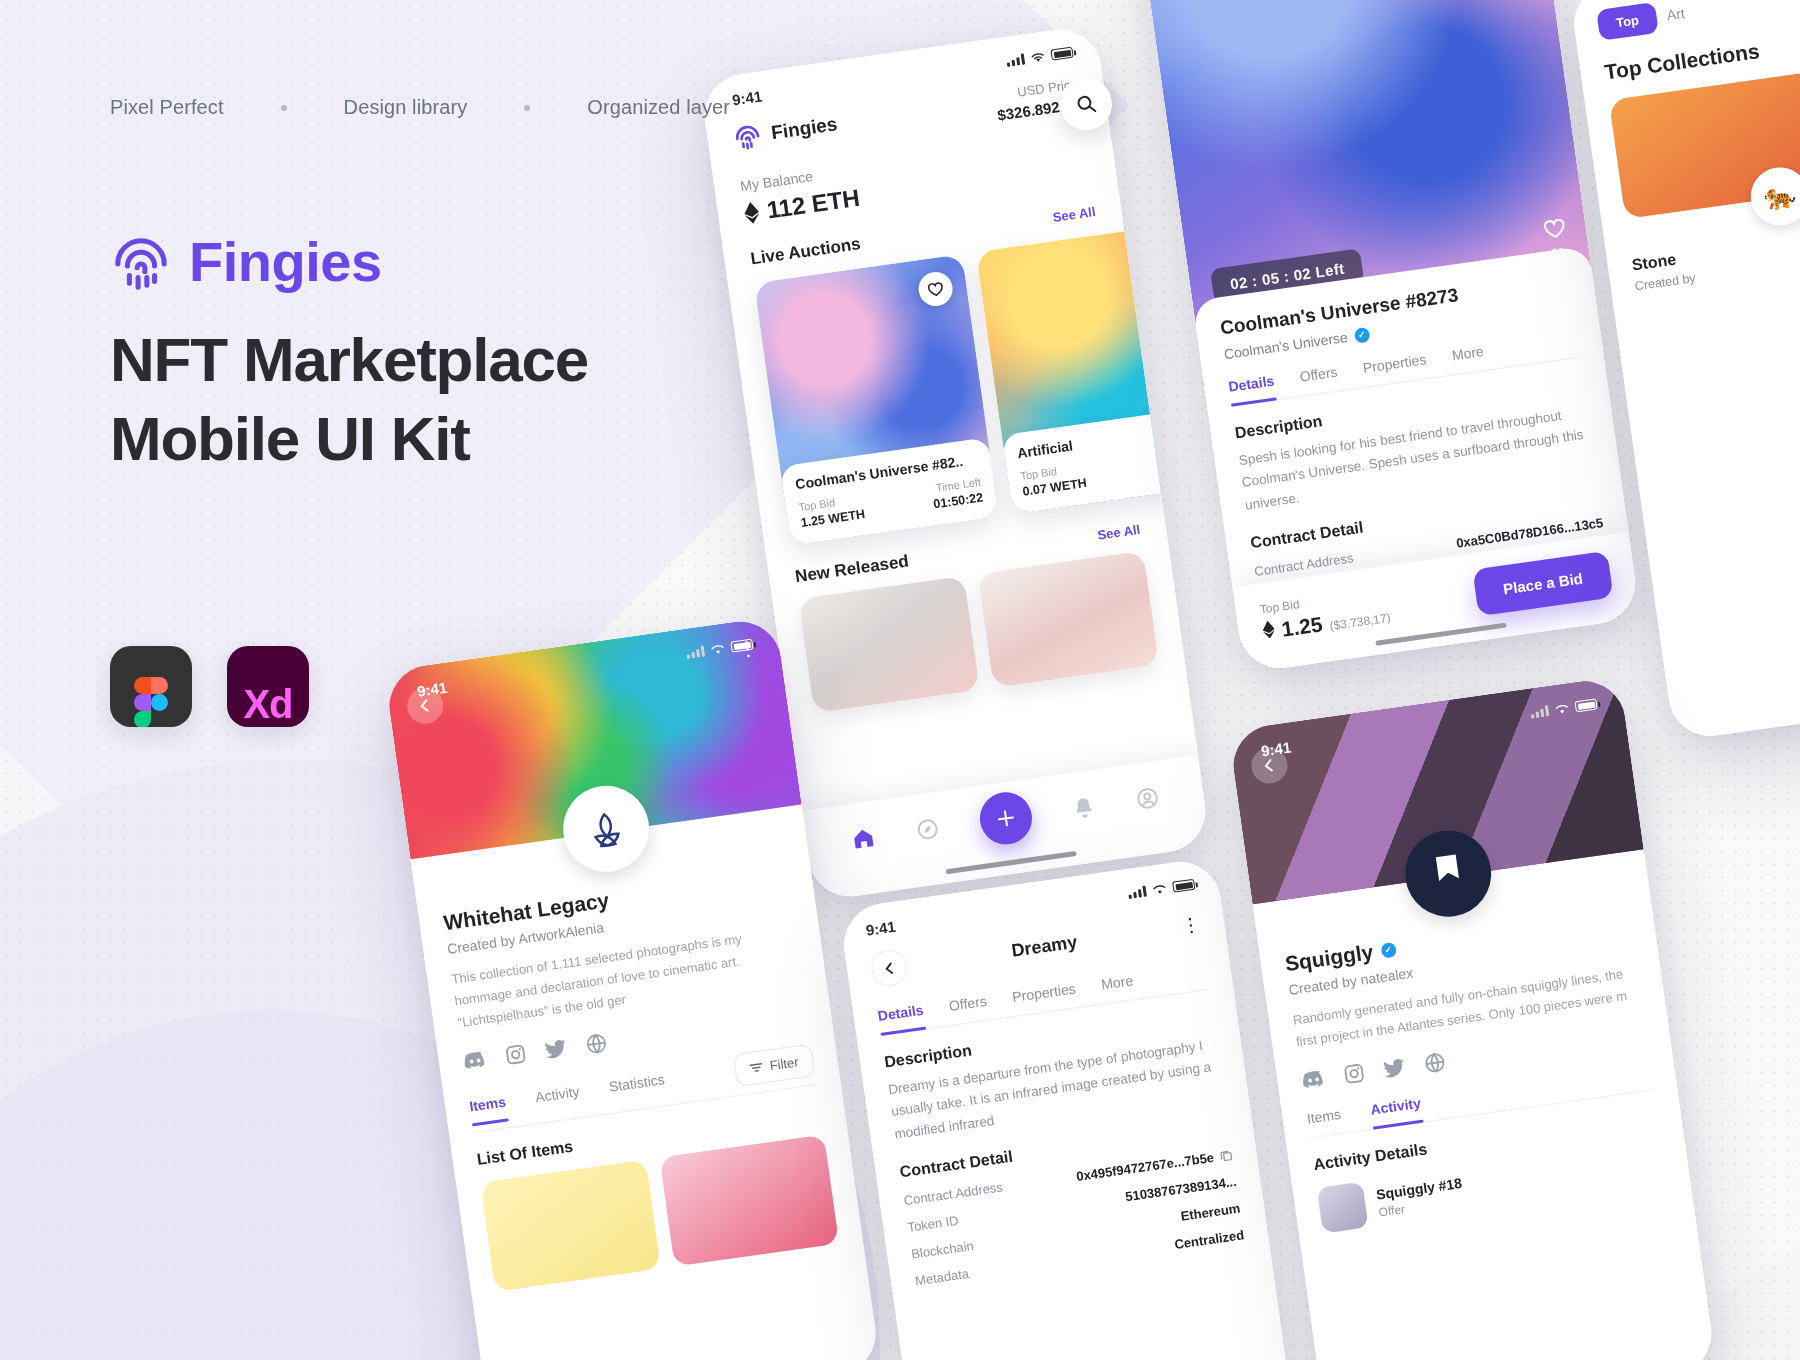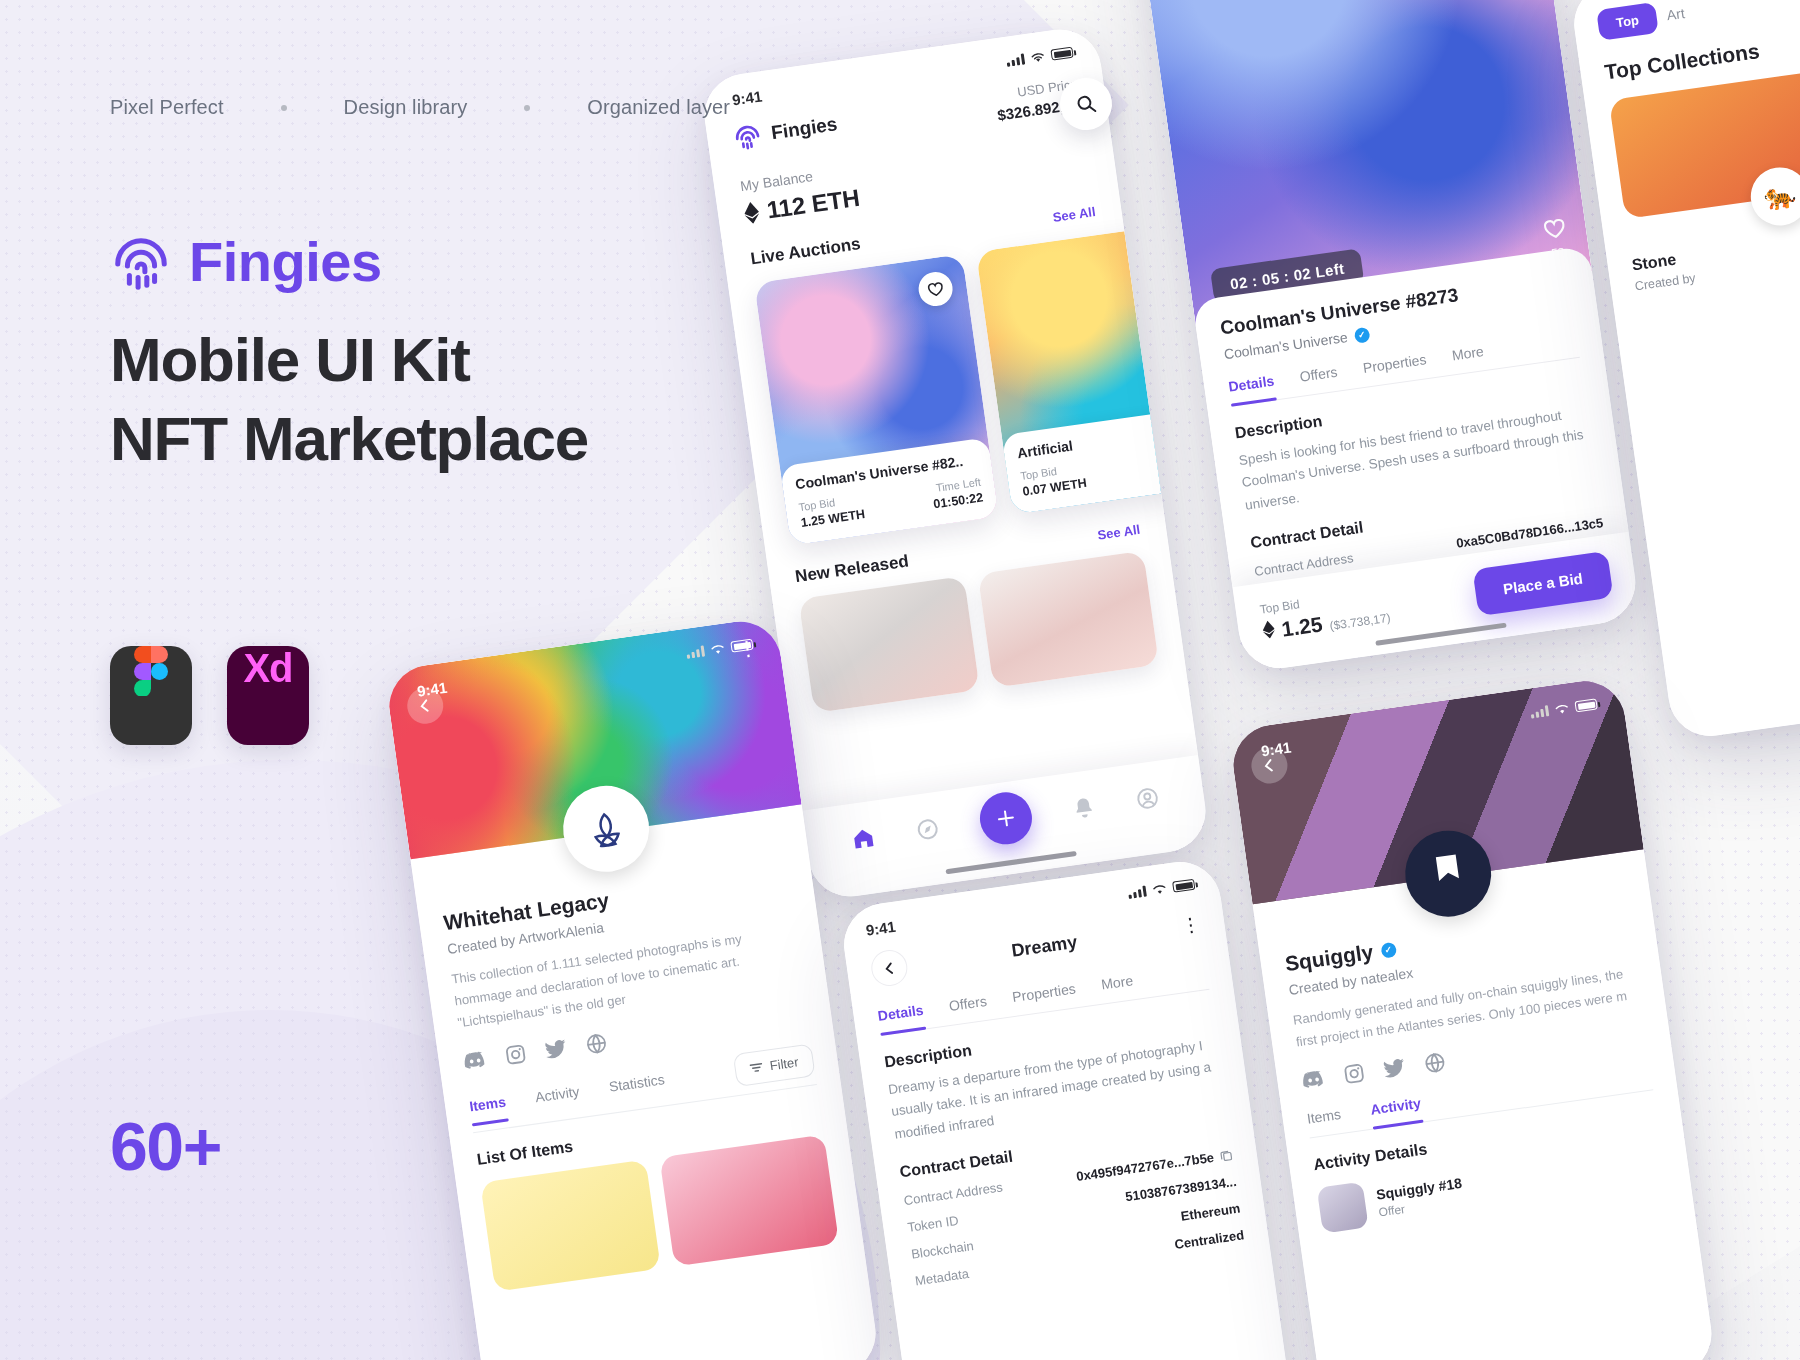--- a/index.html
+++ b/index.html
@@ -40,21 +40,21 @@
   .eyebrow { display: flex; align-items: center; gap: 14px; font-size: 20px; color: #6b7280; letter-spacing: .1px; justify-content: space-between; }
   .eyebrow .dot { width: 6px; height: 6px; border-radius: 50%; background: #b6b9c2; display:inline-block; }
 
   .brand-row { display: flex; align-items: center; gap: 17px; margin-top: 110px; }
   .brand-mark { width: 62px; height: 62px; }
   .brand-name { font-size: 56px; font-weight: 700; color: #6C47E8; letter-spacing: -.5px; }
 
   .headline { margin-top: 26px; font-size: 62px; line-height: 1.28; font-weight: 700; color: #2b2b30; letter-spacing: -1.2px; }
 
   .tool-row { position: absolute; left: 110px; top: 646px; display: flex; gap: 35px; z-index: 40; }
-  .tool-icon { width: 82px; height: 99px; border-radius: 21px; display:flex; align-items:flex-start; justify-content:center; box-shadow: 0 7px 22px rgba(40,30,80,.13); }
+  .tool-icon { width: 82px; height: 81px; border-radius: 21px; display:flex; align-items:flex-end; justify-content:center; box-shadow: 0 7px 22px rgba(40,30,80,.13); }
   .tool-figma { background: #333333; }
   .tool-xd { background: #470137; color:#FF61F6; font-size: 40px; font-weight: 700; letter-spacing:-1px; font-family:"Liberation Sans", sans-serif; }
 
   .stat-block { position: absolute; left: 110px; top: 1112px; z-index: 40; }
   .stat-num { font-size: 68px; font-weight: 700; color: #6C47E8; letter-spacing: -1.5px; line-height: 1; }
   .stat-label { margin-top: 18px; font-size: 36px; color: #61656e; letter-spacing: -.3px; }
 
   
   .phone {
     position: absolute;
@@ -224,42 +224,41 @@
         <path d="M20 46v8"></path>
           <path d="M29 48v10"></path>
           <path d="M38 48v8"></path>
           <path d="M46 46v6"></path>
       </svg>
     </span>
     <span class="brand-name">Fingies</span>
   </div>
 
   <div class="headline">
+    <div>NFT Marketplace</div>
     <div>Mobile UI Kit</div>
-    <div>NFT Marketplace</div>
   </div>
 </div>
 
 <div class="tool-row">
   <div class="tool-icon tool-figma">
     <svg viewBox="0 0 38 56" width="34" height="50">
       <path d="M9.5 0h9.5v19H9.5a9.5 9.5 0 0 1 0-19z" fill="#F24E1E"></path>
       <path d="M19 0h9.5a9.5 9.5 0 0 1 0 19H19V0z" fill="#FF7262"></path>
       <path d="M9.5 19H19v19H9.5a9.5 9.5 0 0 1 0-19z" fill="#A259FF"></path>
       <circle cx="28.5" cy="28.5" r="9.5" fill="#1ABCFE"></circle>
       <path d="M9.5 38H19v9.5A9.5 9.5 0 1 1 9.5 38z" fill="#0ACF83"></path>
     </svg>
   </div>
   <div class="tool-icon tool-xd">
     <span>Xd</span>
   </div>
 </div>
 
 <div class="stat-block">
-  <div class="stat-num">60+</div>
 </div>
 
 <div class="phone" style="left:755px; top:48px; width:400px; height:830px; transform: rotate(-8deg);">
   <div class="screen">
     <div class="statusbar">
       <span>9:41</span>
       <span class="sb-icons">
         <span class="bars">
             <i></i>
             <i></i>

